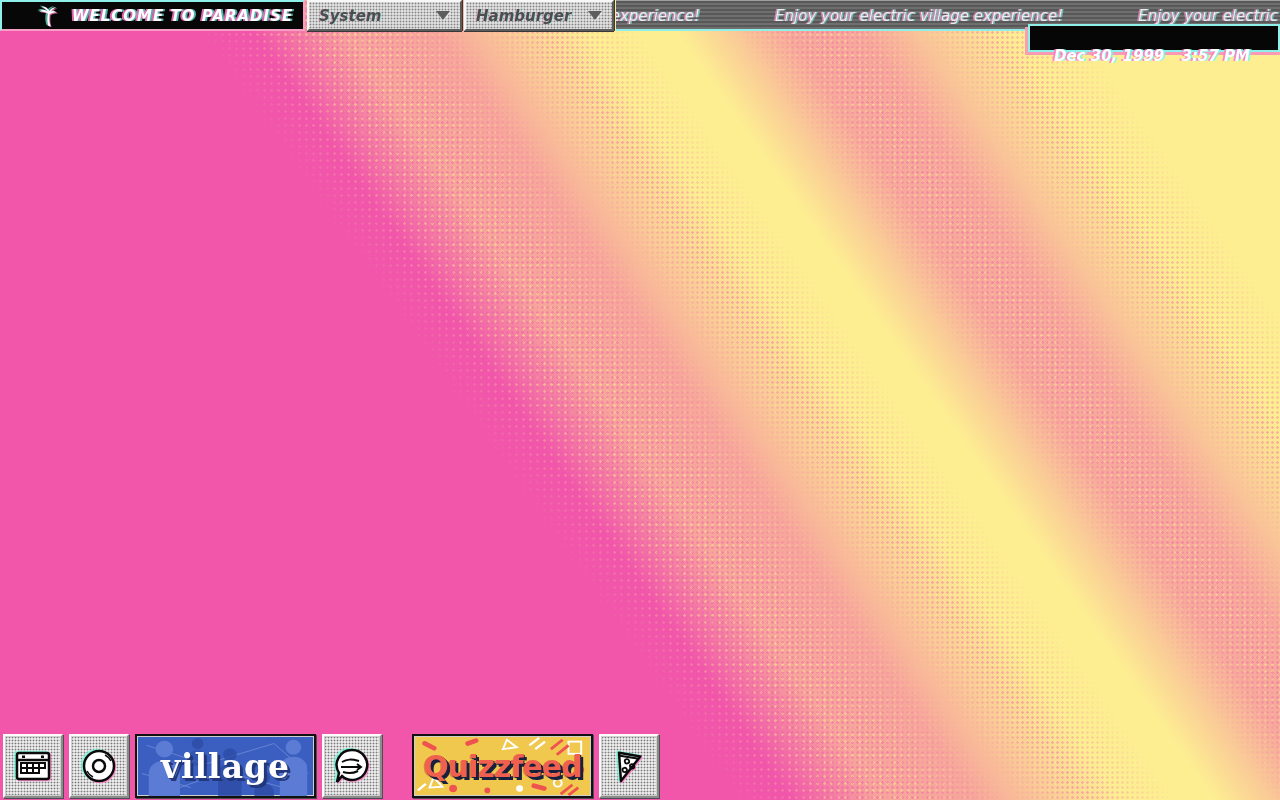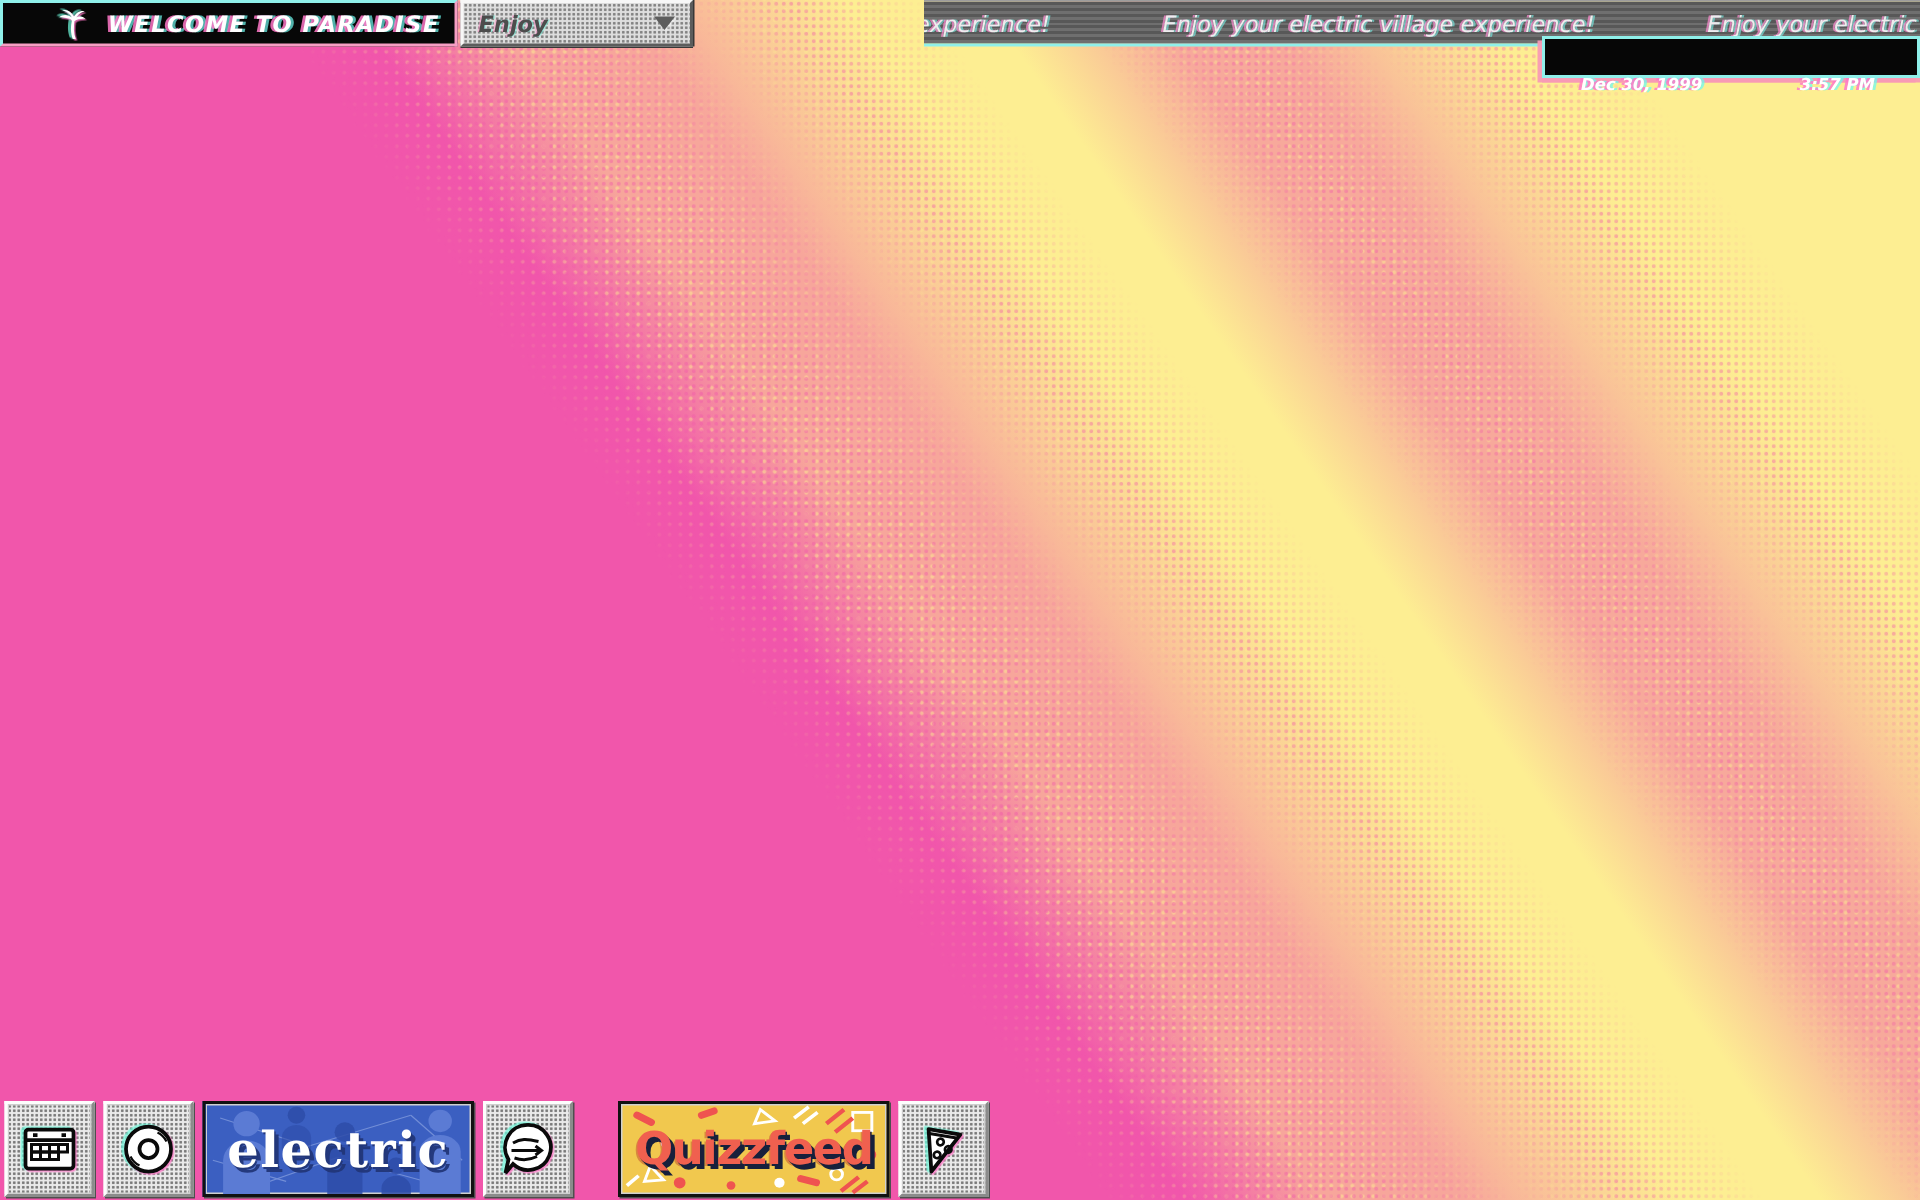--- a/index.html
+++ b/index.html
@@ -83,21 +83,21 @@
   
   .clock {
     position:absolute; left:1028px; top:24px; width:252px; height:28px; z-index:8;
     background:#060606;
     border:2px solid #8ff0ea;
     box-shadow:-3px 3px 0 rgba(248,154,181,.95), 0 3px 0 rgba(248,154,181,.95);
     display:flex; align-items:center; justify-content:space-between;
     padding:0 28px 0 24px;
   }
   .clock span {
-    color:#fff; font-weight:bold; font-style:italic; font-size:11px; white-space:nowrap;
+    color:#fff; font-weight:bold; font-style:italic; font-size:15px; white-space:nowrap;
     text-shadow:-2px 0 0 rgba(255,120,200,.85), 2px 0 0 rgba(110,250,240,.75);
     margin-top:36px;
   }
 
   
   .dock { position:absolute; left:3px; bottom:2px; display:flex; align-items:flex-end; gap:6px; z-index:5; }
   .dock-btn {
     position:relative; height:64px; cursor:pointer; flex:none;
     border:2px solid; border-color:#fdfdfd #8b8b8b #8b8b8b #fdfdfd;
     box-shadow:1px 1px 0 #4e4e4e, inset 0 0 0 1px #cfcfcf;
@@ -139,24 +139,28 @@
           <path d="M10.5 7.5 C8.5 4 6.5 2.5 3.5 2 C6.5 1 9.5 2.5 11.2 6 Z" fill="#fff"></path>
           <path d="M11 7 C12.5 3.5 15 2 18.5 2.5 C15.5 3.5 13.5 5 12.2 8 Z" fill="#fff"></path>
           <path d="M11.2 7.5 C14 5.5 16.5 5.5 19 7.5 C16 7.2 13.7 7.8 11.5 9 Z" fill="#fff"></path>
           <circle cx="11" cy="7.5" r="1.6" fill="#fff"></circle>
         </svg>
       </span>
       <span class="title-text">WELCOME TO PARADISE</span>
     </div>
 
     <div class="menu-btn system">
-      <span class="menu-label">Enjoy</span>
+      <span class="menu-label">System</span>
       <span class="arrow"></span>
     </div>
 
+    <div class="menu-btn hamburger">
+      <span class="menu-label">Hamburger</span>
+      <span class="arrow"></span>
+    </div>
 
     <div class="marquee">
       <div class="marquee-track">
         <span>Enjoy your electric village experience!</span><span>Enjoy your electric village experience!</span><span>Enjoy your electric village experience!</span>
       </div>
     </div>
   </div>
 
   <div class="clock">
     <span>Dec 30, 1999</span>
@@ -214,21 +218,21 @@
         </g>
         <g fill="#2e4da8" opacity="0.85">
           <circle cx="95" cy="20" r="7"></circle>
             <path d="M83 40 a12 11 0 0 1 24 0 v24 h-24 z"></path>
           <circle cx="130" cy="44" r="6"></circle>
             <path d="M120 60 a10 9 0 0 1 20 0 v4 h-20 z"></path>
           <circle cx="62" cy="8" r="6"></circle>
             <path d="M52 24 a10 9 0 0 1 20 0 v8 h-20 z" opacity="0.7"></path>
         </g>
       </svg>
-      <span class="factbook-label">electric</span>
+      <span class="factbook-label">village</span>
     </div>
 
     <div class="dock-btn small">
       <span class="chroma-glyph" style="display:inline-flex;">
         <svg width="42" height="42" viewBox="0 0 42 42">
           <path d="M21 5 a15 15 0 1 1 -10 26 L6 37 l2 -9 A15 15 0 0 1 21 5 z" fill="#fff" stroke="#0a0a0a" stroke-width="2.5"></path>
           <g stroke="#0a0a0a" stroke-width="2" fill="none">
             <path d="M11 17 C16 14 20 14 28 16"></path>
             <path d="M10 22 H30 M26 19 L30 22 L26 25"></path>
             <path d="M12 27 C18 29 23 28 27 26"></path>

